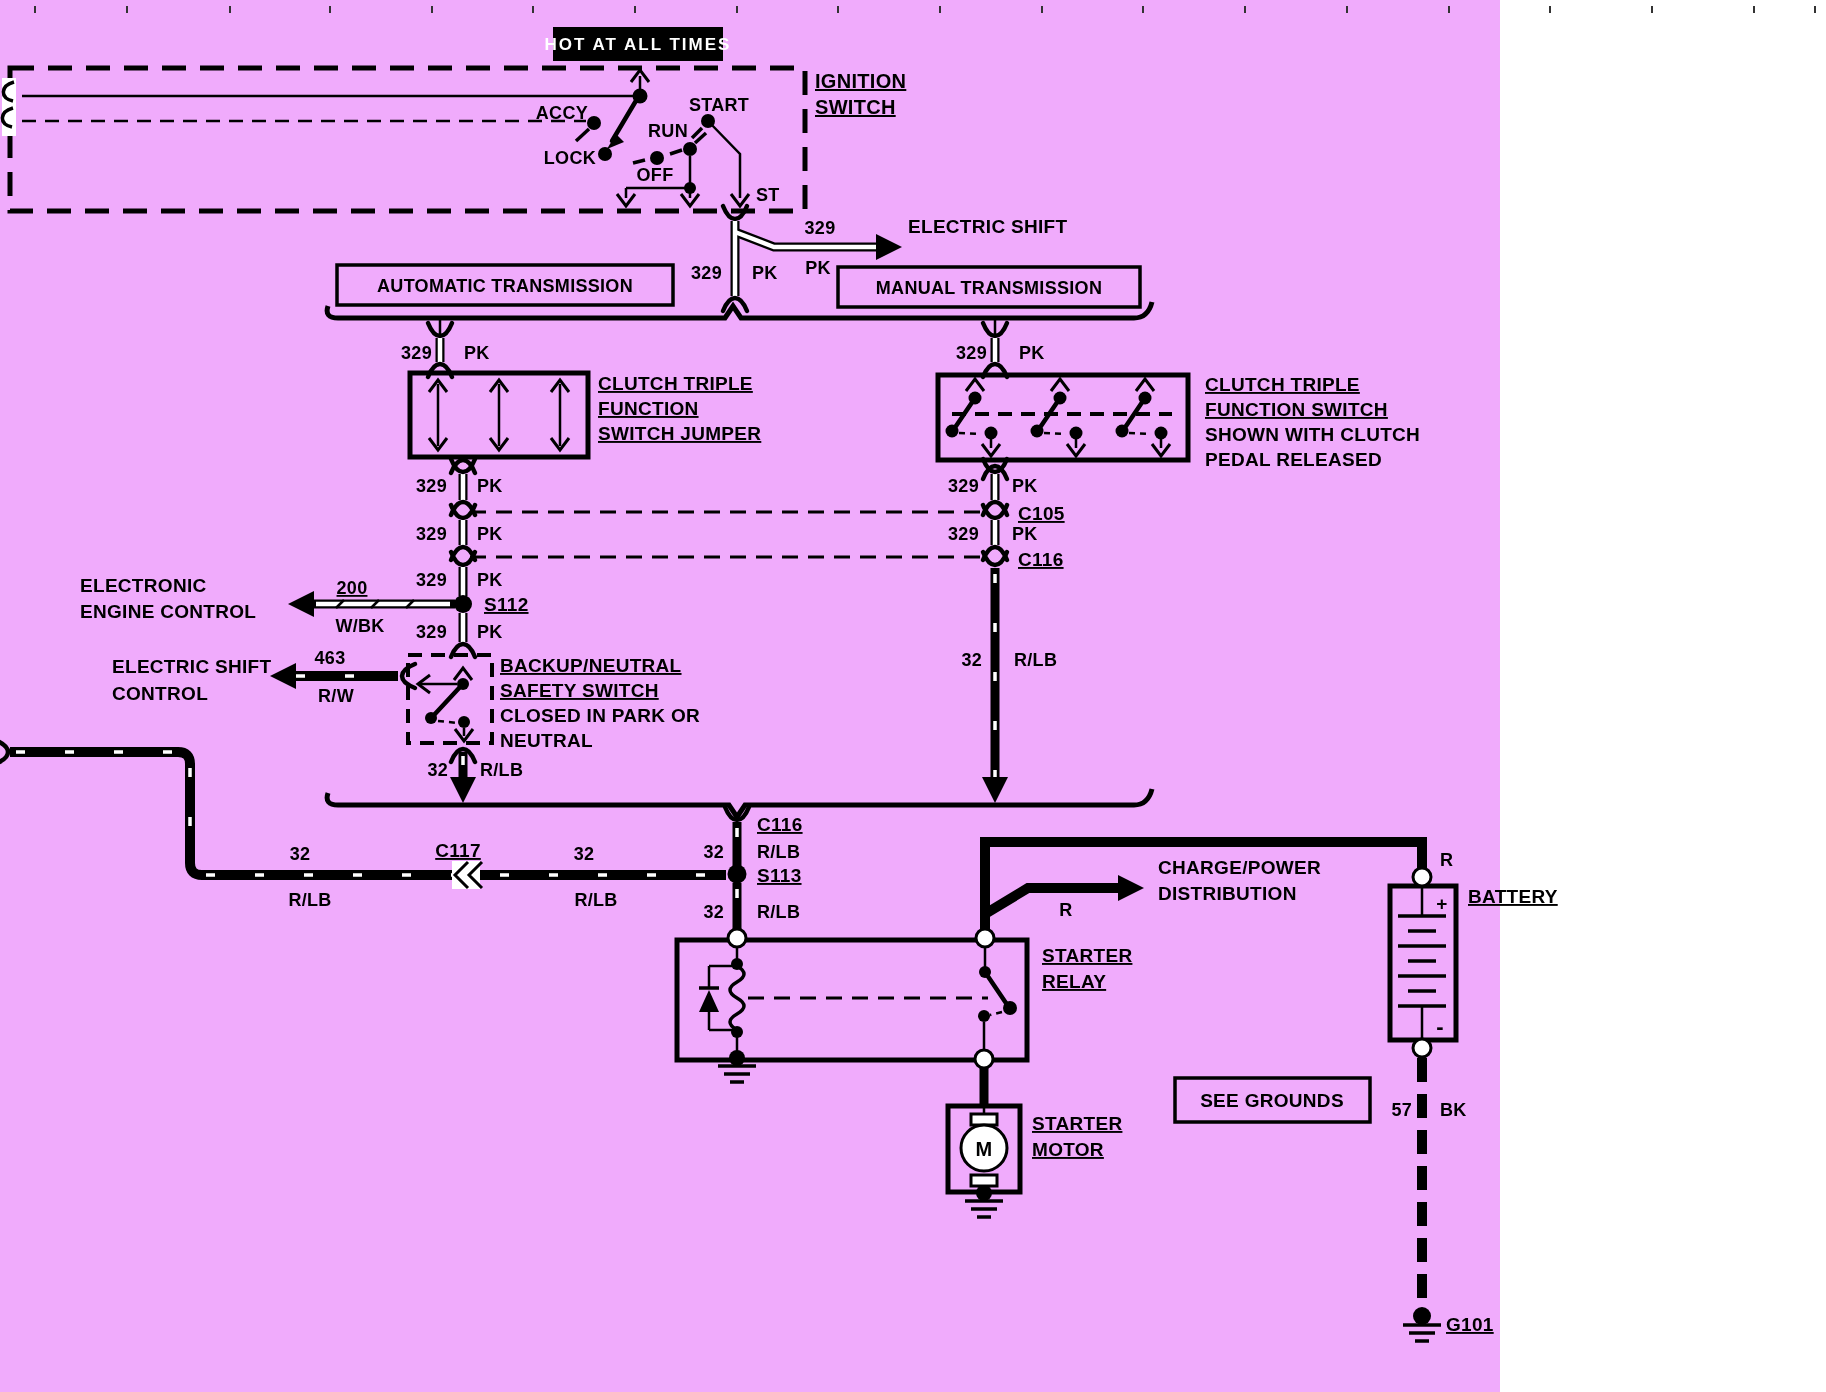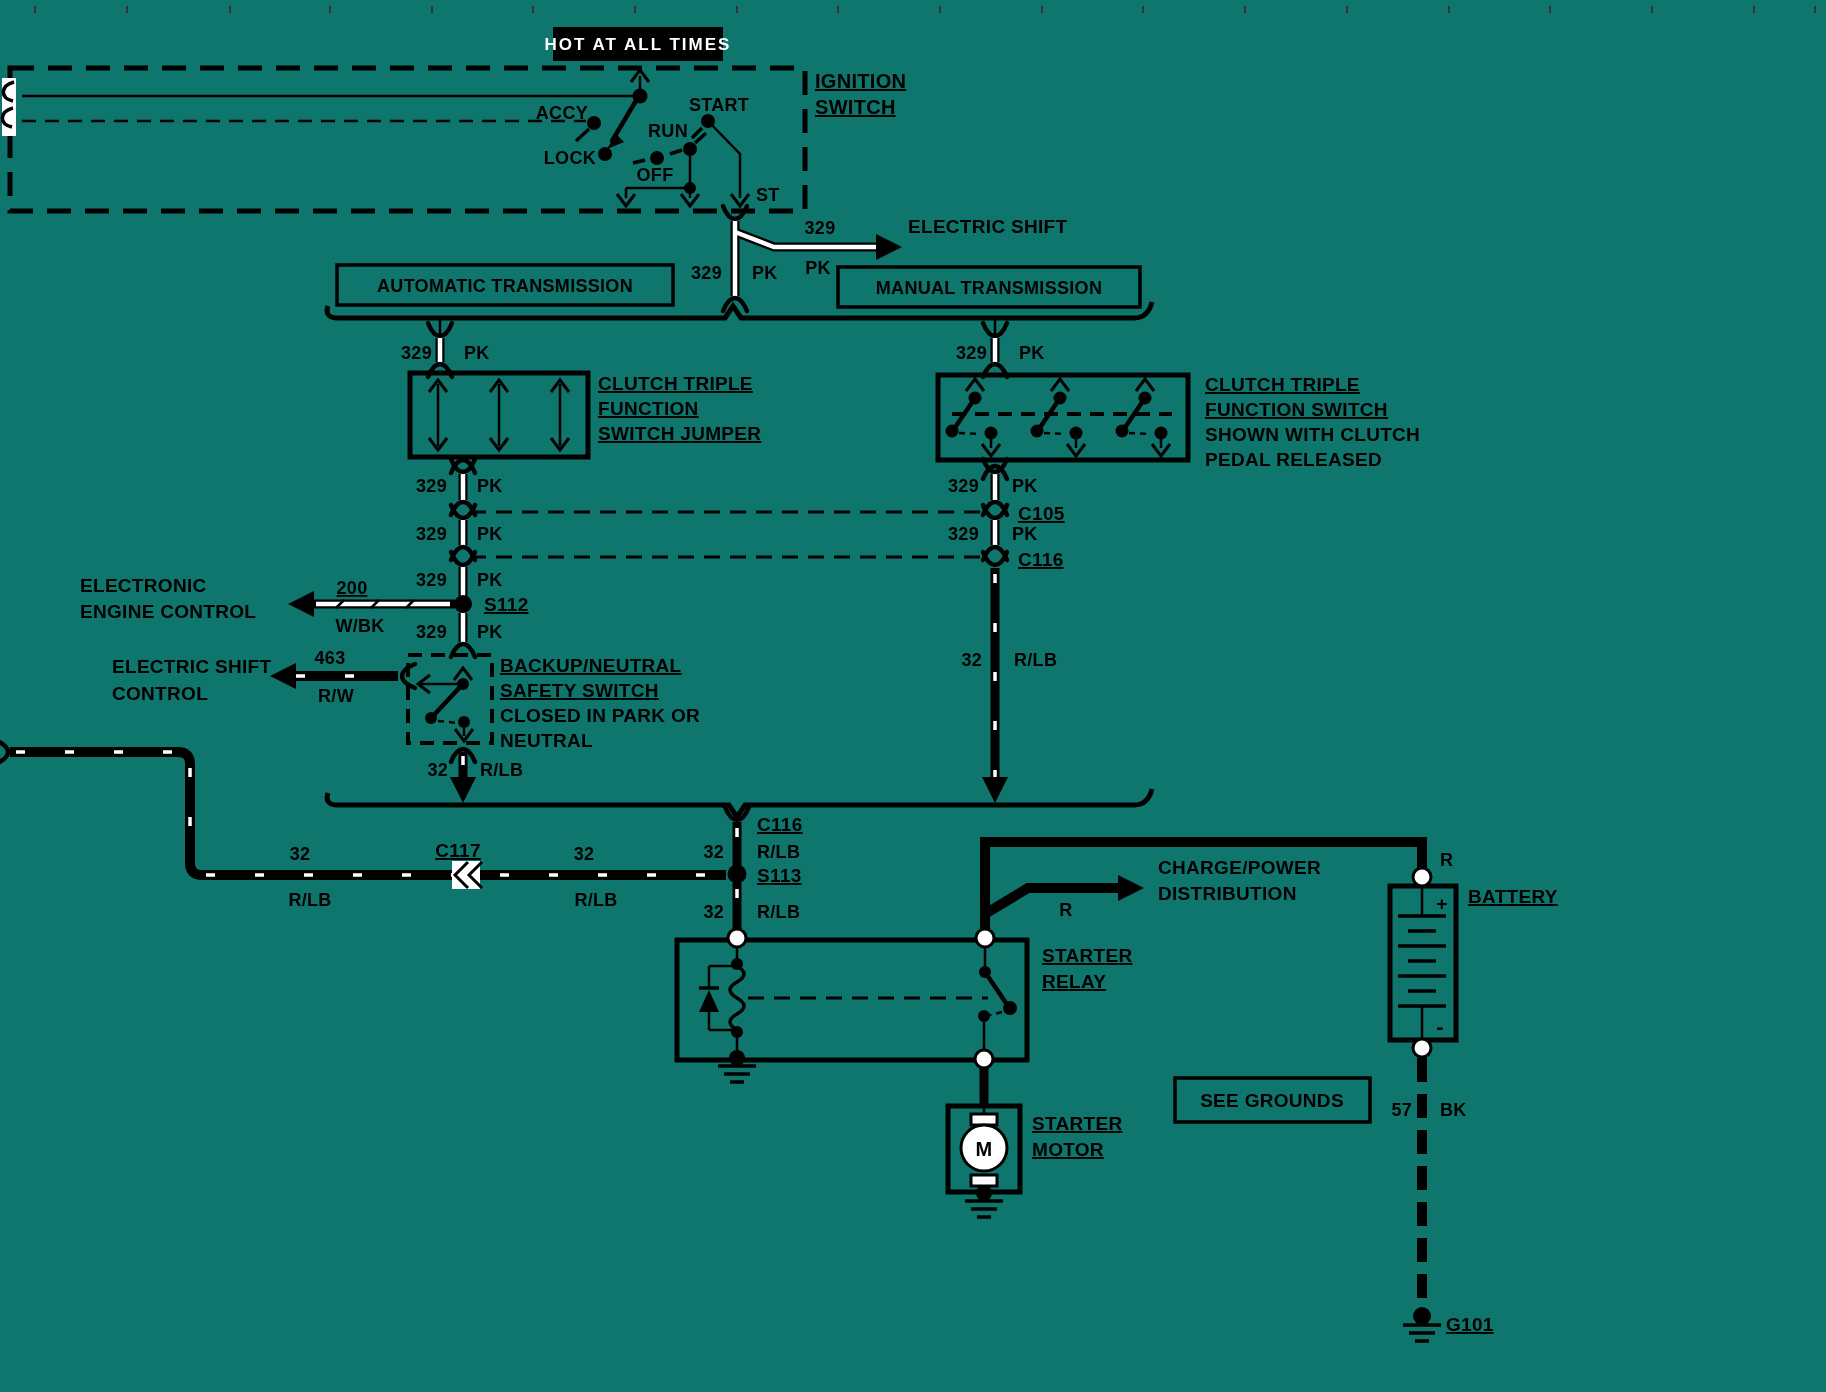--- a/index.html
+++ b/index.html
@@ -1,16 +1,16 @@
 <!DOCTYPE html>
 <html><head>
 <meta charset="utf-8">
 <style>
   html,body{margin:0;padding:0;background:#fff}
-  .stage{width:1826px;height:1392px;position:relative;background:#0f766e}
+  .stage{width:1500px;height:1392px;position:relative;background:#f0abfc}
   svg text{font-family:"Liberation Sans","DejaVu Sans",sans-serif;font-weight:700;fill:#000;letter-spacing:.3px}
   .f18{font-size:18px}
   .f19{font-size:19px}
   .f20{font-size:20px}
   .f22{font-size:22px}
   .f17w{font-size:17px;fill:#fff;letter-spacing:2px}
   .u{text-decoration:underline}
   .mid{text-anchor:middle}
   .end{text-anchor:end}
   .w2{stroke:#000;stroke-width:2.5;fill:none}

